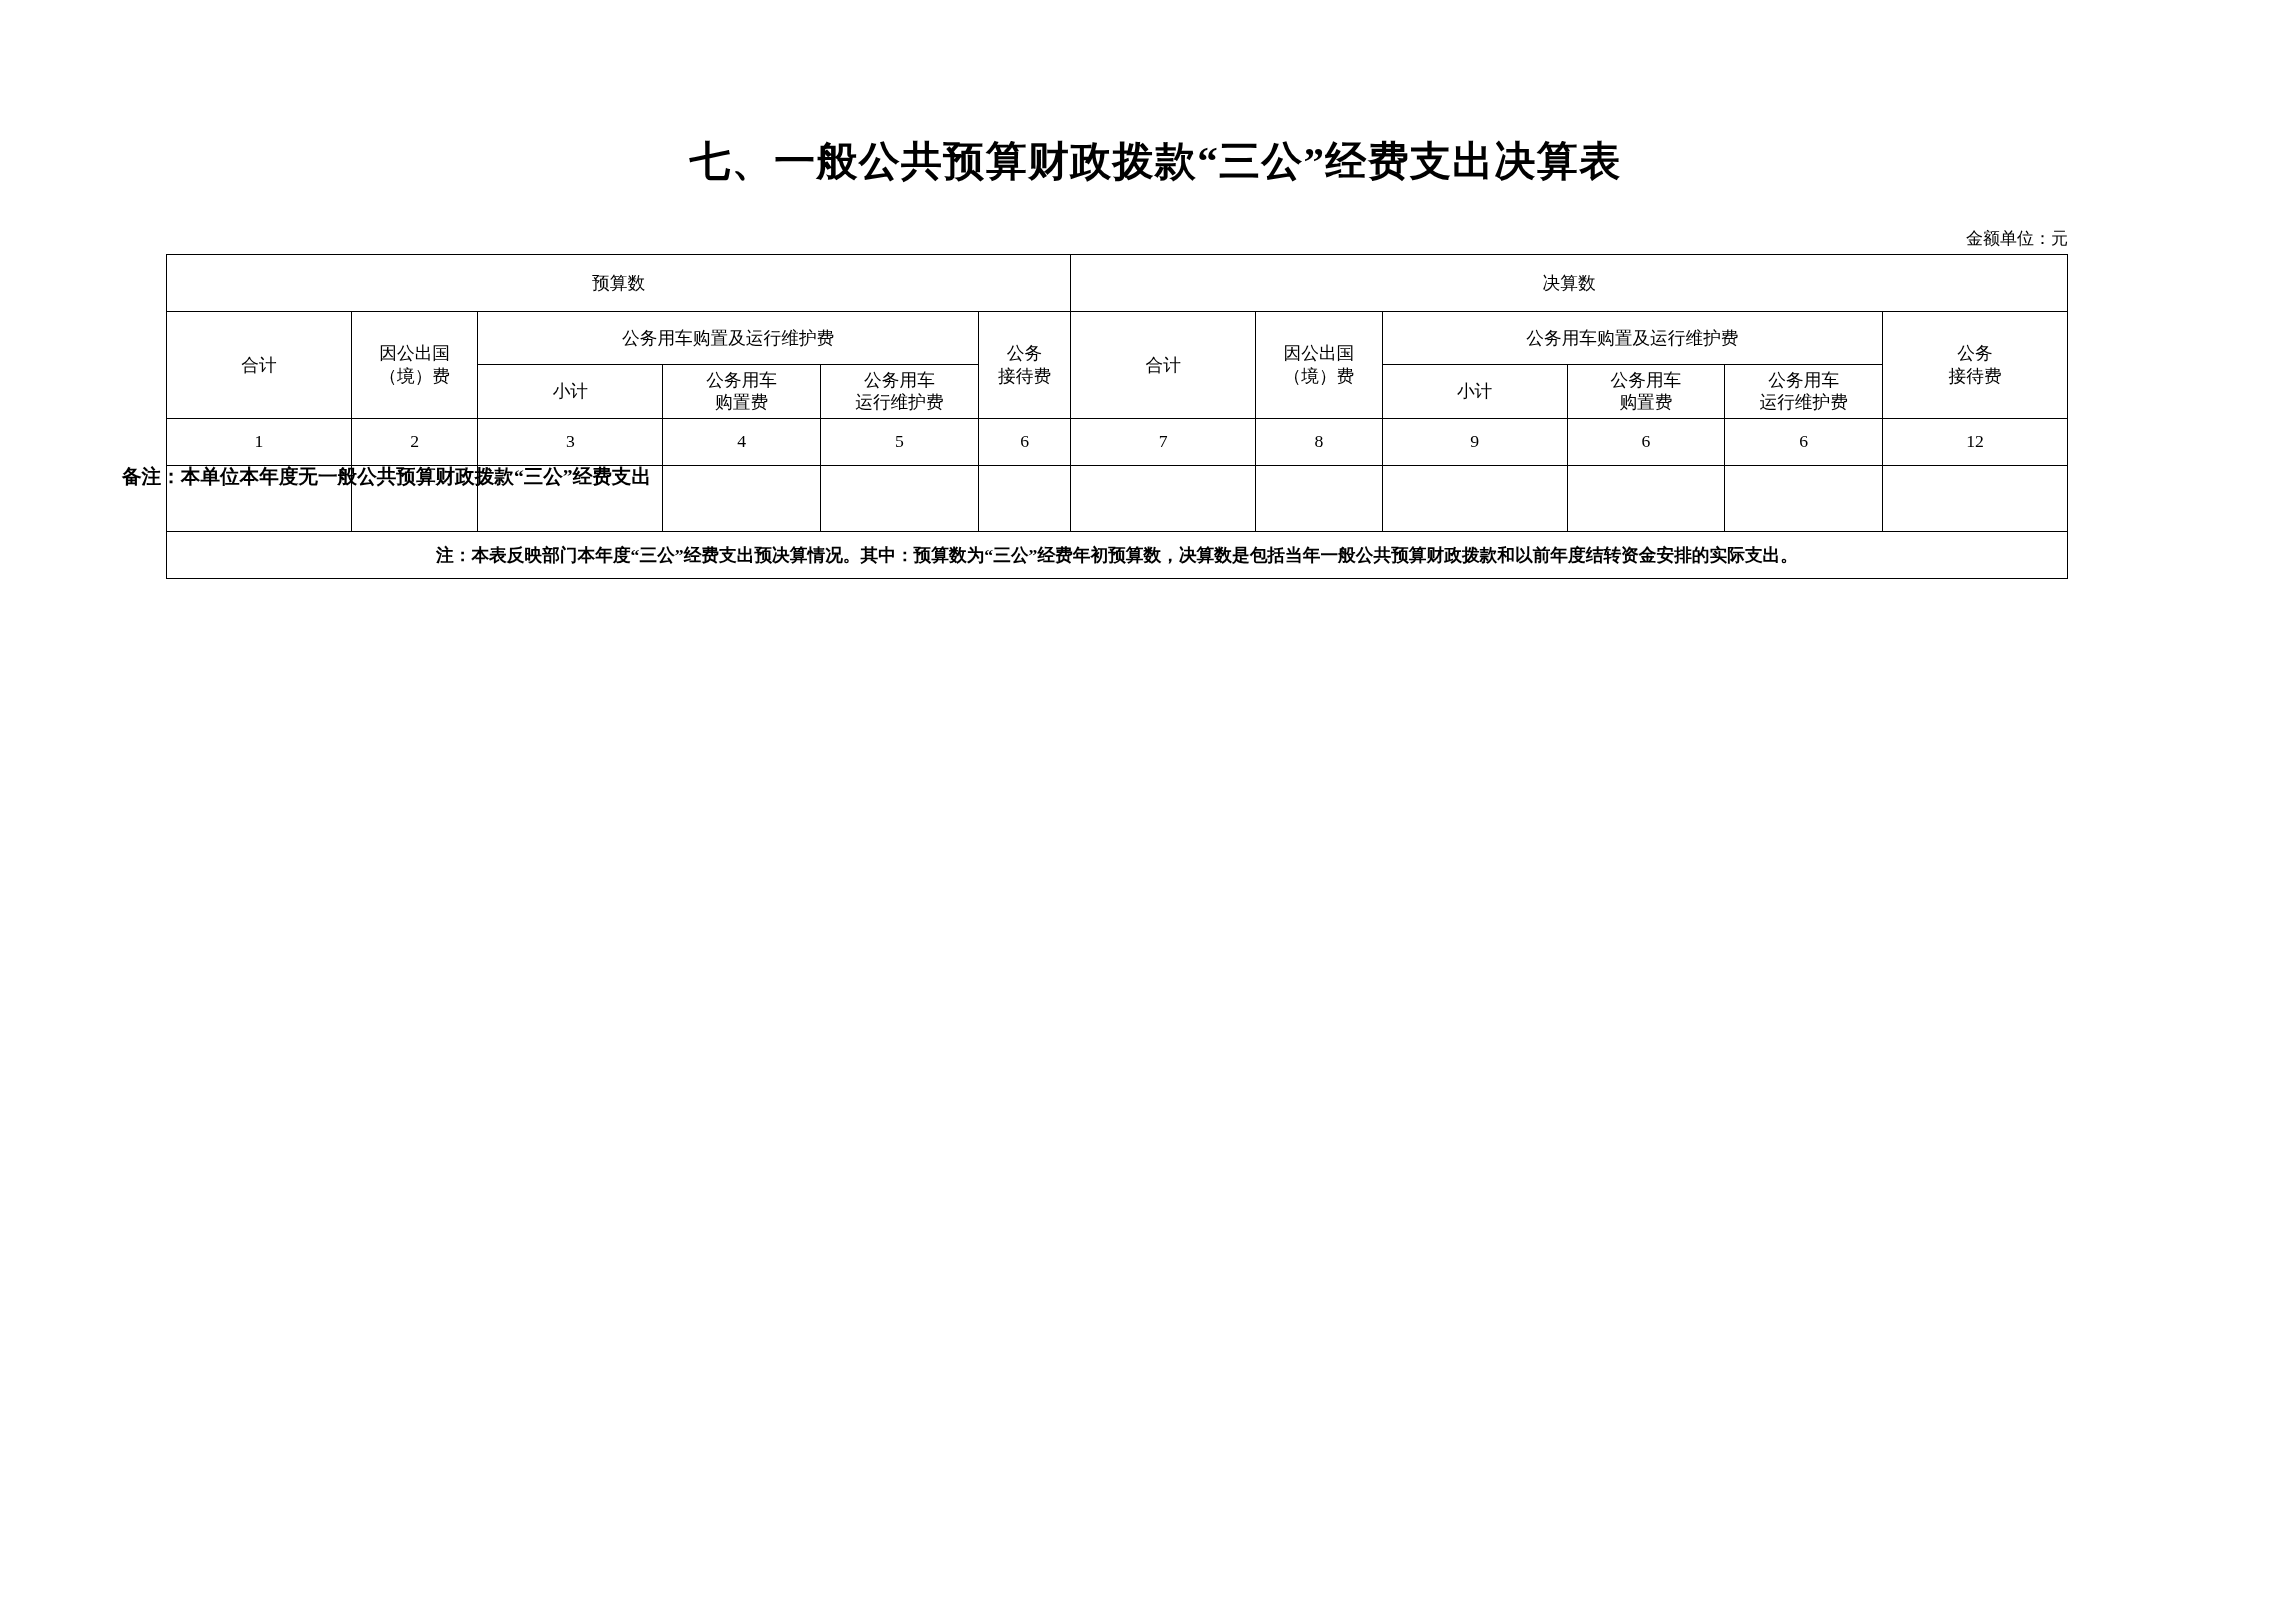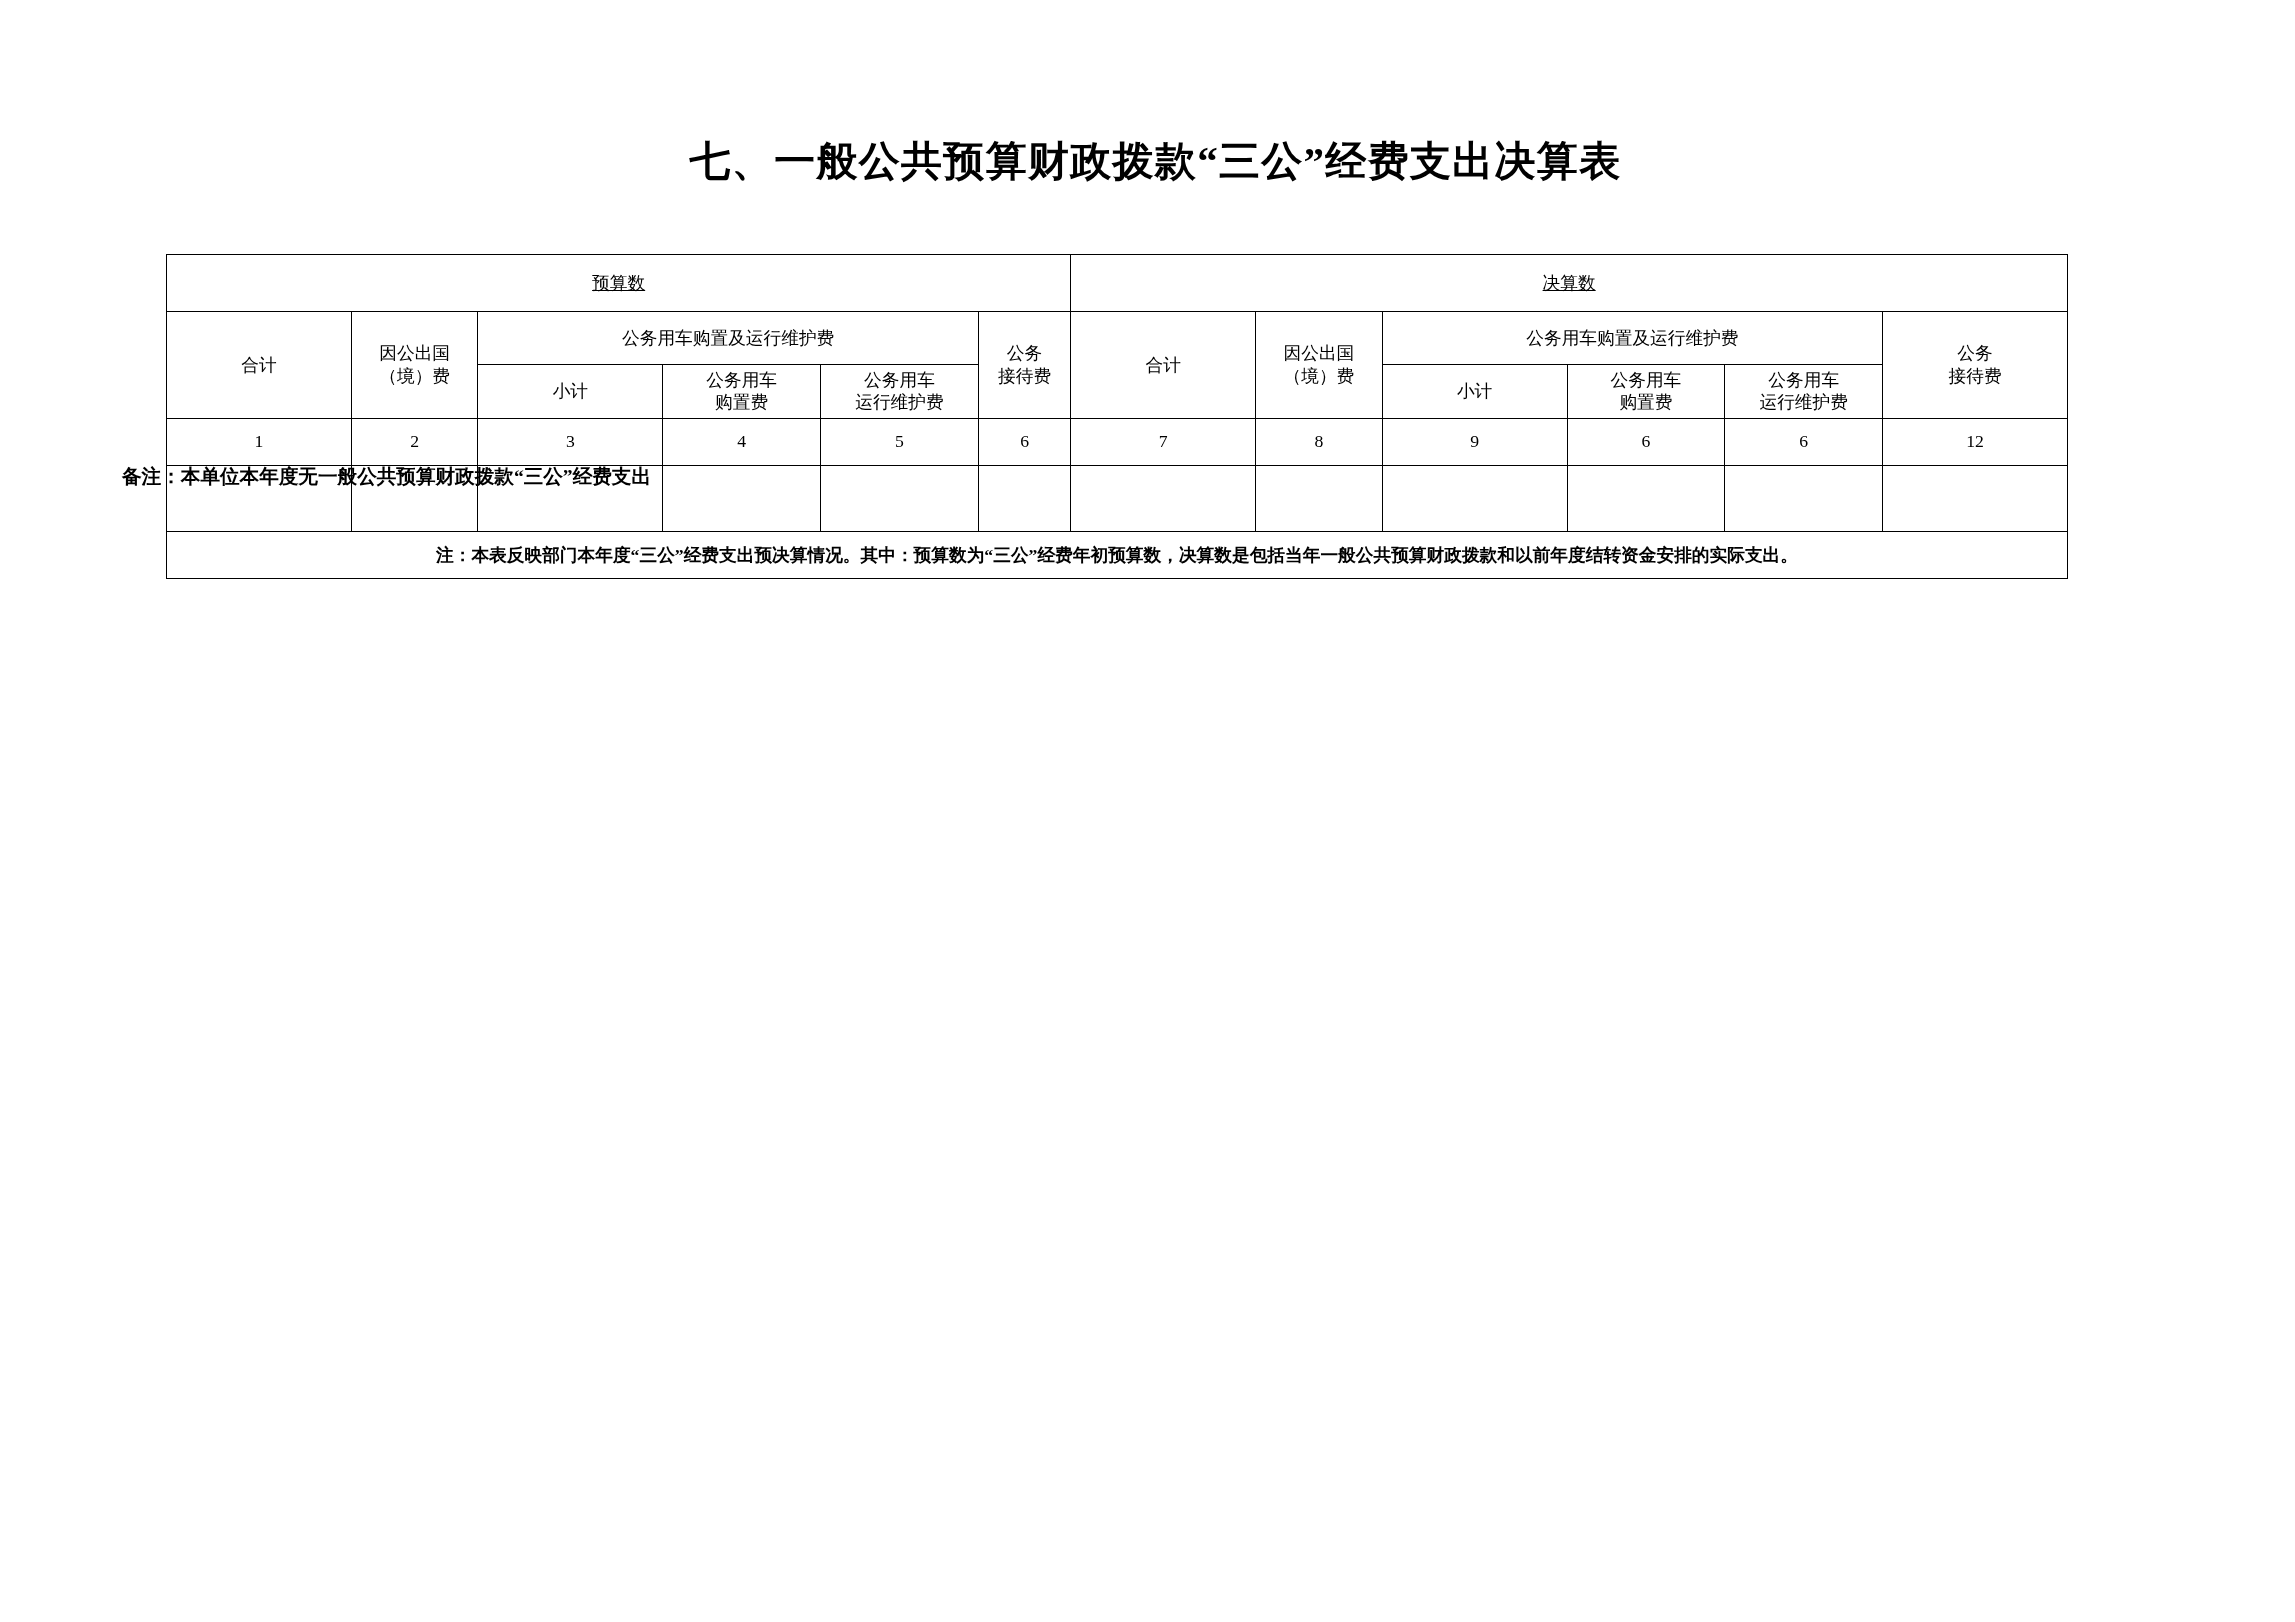--- a/index.html
+++ b/index.html
@@ -53,21 +53,20 @@
     text-align: center;
     vertical-align: middle;
     font-size: 17.7px;
     line-height: 1.28;
     padding: 2.6px 1.3px;
     font-family: "Liberation Serif", "DejaVu Serif", serif;
   }
   td.group-head {
     font-size: 19.6px;
     height: 51px;
-    text-decoration: underline;
   }
   td.col-head {
     font-size: 18.3px;
     height: 98px;
   }
   td.col-head-sub {
     font-size: 17.7px;
     height: 47px;
   }
   td.num-row {
@@ -96,20 +95,21 @@
     display: block;
   }
 </style>
 </head>
 <body>
 
 <div class="page">
 
   <div class="doc-title">七、一般公共预算财政拨款“三公”经费支出决算表</div>
 
+  <div class="unit-note">金额单位：元</div>
 
   <table class="main">
     <colgroup>
       <col style="width:178px">
       <col style="width:122px">
       <col style="width:178px">
       <col style="width:152px">
       <col style="width:152px">
       <col style="width:89px">
       <col style="width:178px">

